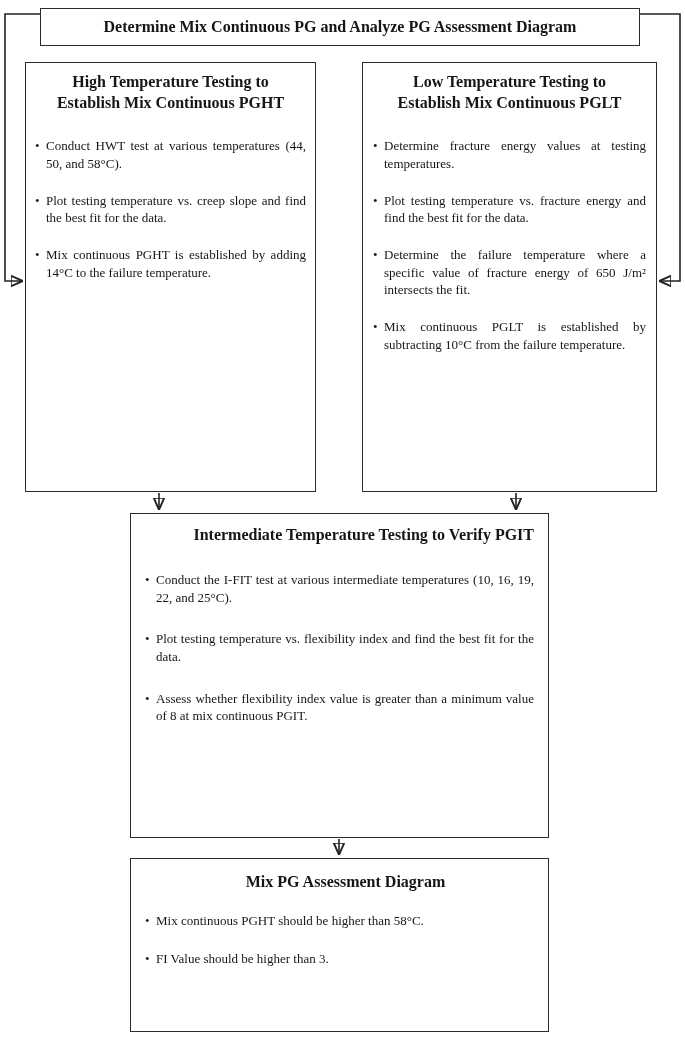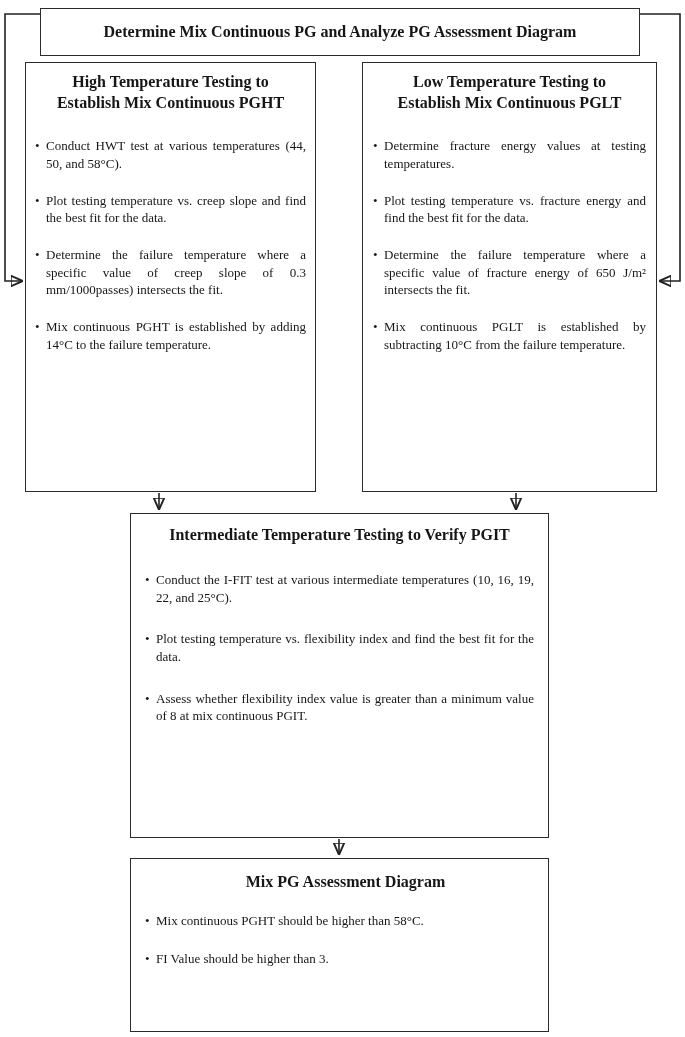--- a/index.html
+++ b/index.html
@@ -39,21 +39,21 @@
   }
   .bullets li::before {
     content: "\2022";
     position: absolute;
     left: 0;
     top: 0;
   }
 
   
   #box-top {
-    left: 40px; top: 8px; width: 600px; height: 48px;
+    left: 40px; top: 8px; width: 600px; height: 38px;
     display: flex; align-items: center; justify-content: center;
   }
 
   
   #box-high {
     left: 25px; top: 62px; width: 291px; height: 430px;
     padding: 8px 9px 6px 9px;
   }
   #box-high .box-title { padding: 0 14px; margin-bottom: 24px; }
   #box-high .bullets li + li { margin-top: 19px; }
@@ -64,21 +64,21 @@
     padding: 8px 10px 6px 10px;
   }
   #box-low .box-title { padding: 0 16px; margin-bottom: 24px; }
   #box-low .bullets li + li { margin-top: 19px; }
 
   
   #box-intermediate {
     left: 130px; top: 513px; width: 419px; height: 325px;
     padding: 10px 14px 8px 14px;
   }
-  #box-intermediate .box-title { margin-bottom: 26px; }
+  #box-intermediate .box-title { margin-bottom: 26px; text-align: right; }
   #box-intermediate .bullets li + li { margin-top: 24px; }
 
   
   #box-assessment {
     left: 130px; top: 858px; width: 419px; height: 174px;
     padding: 12px 2px 8px 14px;
   }
   #box-assessment .box-title { margin-bottom: 20px; }
   #box-assessment .bullets li + li { margin-top: 20px; }
 
@@ -101,21 +101,20 @@
 
   <div class="box" id="box-top">
     <div class="box-title">Determine Mix Continuous PG and Analyze PG Assessment Diagram</div>
   </div>
 
   <div class="box" id="box-high">
     <div class="box-title">High Temperature Testing to Establish Mix Continuous PGHT</div>
     <ul class="bullets">
       <li>Conduct HWT test at various temperatures (44, 50, and 58°C).</li>
       <li>Plot testing temperature vs. creep slope and find the best fit for the data.</li>
-      <li>Determine the failure temperature where a specific value of creep slope of 0.3 mm/1000passes) intersects the fit.</li>
       <li>Mix continuous PGHT is established by adding 14°C to the failure temperature.</li>
     </ul>
   </div>
 
   <div class="box" id="box-low">
     <div class="box-title">Low Temperature Testing to Establish Mix Continuous PGLT</div>
     <ul class="bullets">
       <li>Determine fracture energy values at testing temperatures.</li>
       <li>Plot testing temperature vs. fracture energy and find the best fit for the data.</li>
       <li>Determine the failure temperature where a specific value of fracture energy of 650 J/m² intersects the fit.</li>

